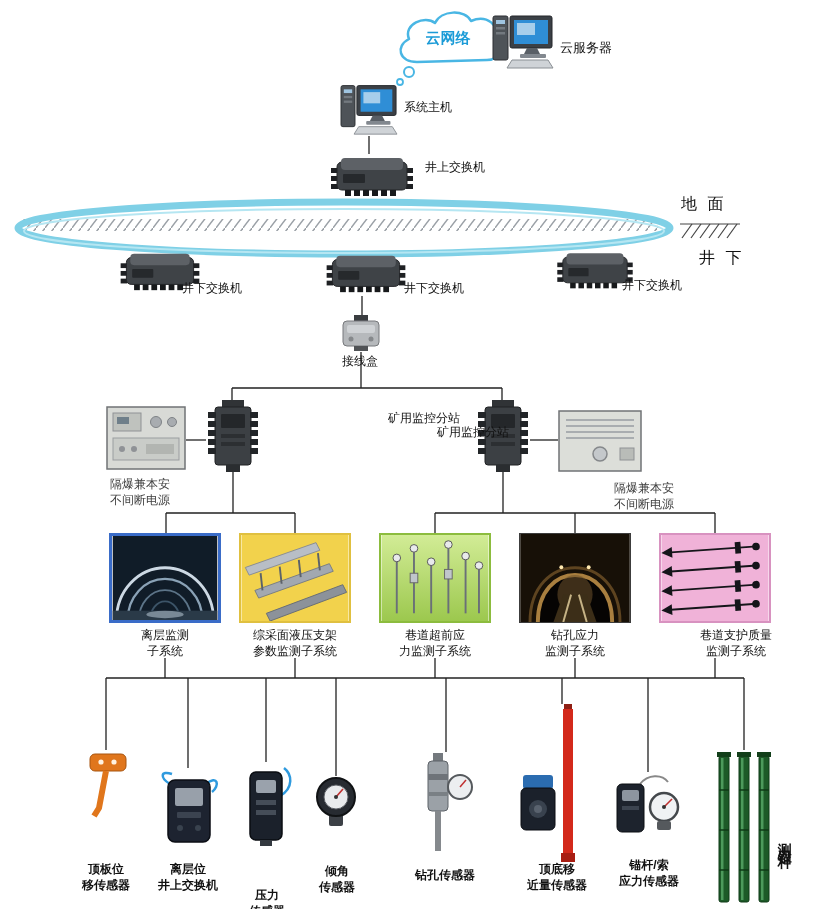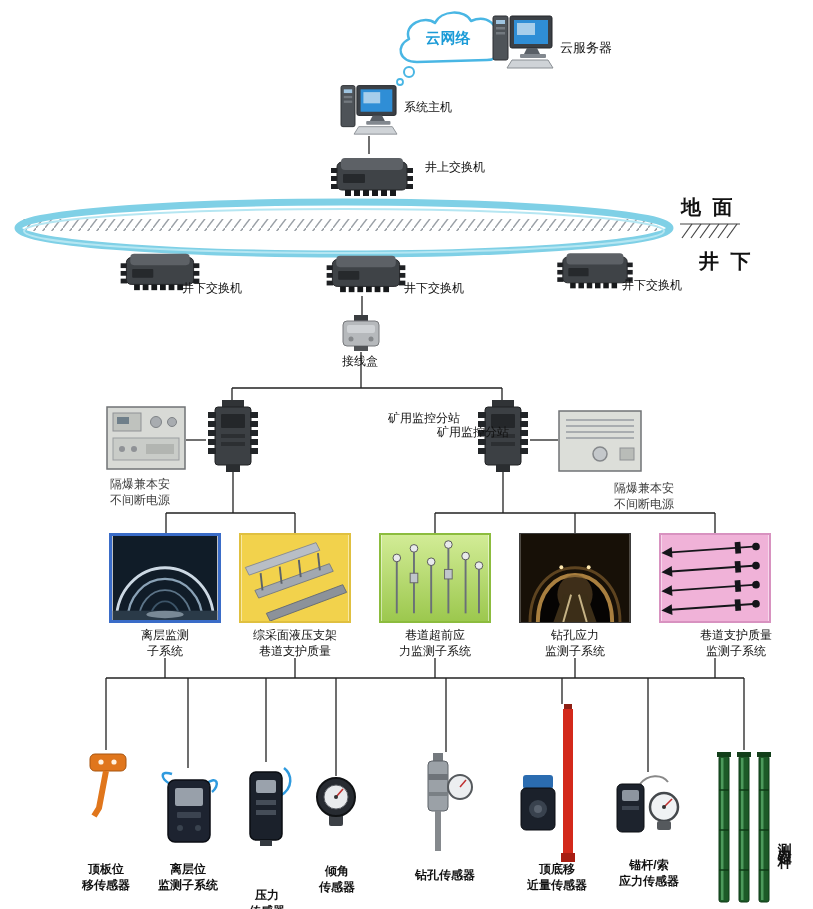--- a/index.html
+++ b/index.html
@@ -11,21 +11,21 @@
   .dev { position:absolute; }
   .dev svg { display:block; width:100%; height:100%; }
   .lbl {
     position:absolute; font-size:12px; line-height:1.3; color:#111;
     white-space:pre-line;
   }
   .center { text-align:center; }
   .semibold { font-weight:600; }
   .green { color:#404040; }
   .blue { color:#1b9bd7; font-weight:700; font-size:15px; }
-  .big { font-size:20px; font-weight:700; letter-spacing:3px; }
+  .big { font-size:16px; font-weight:400; letter-spacing:3px; }
   .subsys { position:absolute; width:112px; height:90px; overflow:hidden; background:#fff; }
   .subsys svg { display:block; width:100%; height:100%; }
   .vert {
     writing-mode:vertical-rl; letter-spacing:4px; font-weight:700; font-size:14px;
   }
   #wires { position:absolute; left:0; top:0; }
 </style>
 </head>
 <body>
 
@@ -325,21 +325,21 @@
       <polygon points="26,82 106,52 110,60 30,90" fill="#8c929a" stroke="#666c74" stroke-width="1"></polygon>
       <g stroke="#5c626a" stroke-width="2">
         <line x1="20" y1="40" x2="22" y2="58"></line>
           <line x1="40" y1="33" x2="42" y2="51"></line>
         <line x1="60" y1="26" x2="62" y2="44"></line>
           <line x1="80" y1="19" x2="82" y2="37"></line>
       </g>
     </svg>
   </div>
   <div class="lbl center" style="left:235px; top:628px; width:120px;">综采面液压支架
-巷道支护质量</div>
+参数监测子系统</div>
 
   <div class="subsys" style="left:379px; top:533px; border:2px solid #8cbc3e;">
     <svg viewBox="0 0 112 90">
       <defs>
         <linearGradient id="g3" x1="0" y1="0" x2="0" y2="1">
           <stop offset="0" stop-color="#d2ec96"></stop>
             <stop offset="1" stop-color="#9cc84e"></stop>
         </linearGradient>
       </defs>
       <rect width="112" height="90" fill="url(#g3)"></rect>
@@ -435,21 +435,21 @@
       <path d="M14 16 C4 10 4 2 16 6" fill="none" stroke="#2f9ade" stroke-width="2.5"></path>
       <path d="M50 16 C62 6 64 18 56 24" fill="none" stroke="#2f9ade" stroke-width="2.5"></path>
       <rect x="12" y="12" width="42" height="62" rx="7" fill="#1d2330" stroke="#0b0e14" stroke-width="1.5"></rect>
       <rect x="19" y="20" width="28" height="18" rx="2" fill="#98a0aa"></rect>
       <rect x="21" y="44" width="24" height="6" rx="1" fill="#3b4350"></rect>
       <circle cx="24" cy="60" r="3" fill="#39424e"></circle>
         <circle cx="42" cy="60" r="3" fill="#39424e"></circle>
     </svg>
   </div>
   <div class="lbl semibold center" style="left:152px; top:862px; width:72px;">离层位
-监测子系统</div>
+井上交换机</div>
 
   <div class="dev" style="left:238px; top:762px; width:56px; height:86px;">
     <svg viewBox="0 0 56 86">
       <path d="M42 34 C56 26 54 12 46 6" fill="none" stroke="#2f9ade" stroke-width="2.5"></path>
       <rect x="12" y="10" width="32" height="68" rx="6" fill="#1b212b" stroke="#0a0d12" stroke-width="1.5"></rect>
       <rect x="18" y="18" width="20" height="13" rx="2" fill="#9aa2ac"></rect>
       <rect x="18" y="38" width="20" height="5" fill="#454d58"></rect>
       <rect x="18" y="48" width="20" height="5" fill="#454d58"></rect>
       <rect x="22" y="78" width="12" height="6" fill="#33393f"></rect>
     </svg>

